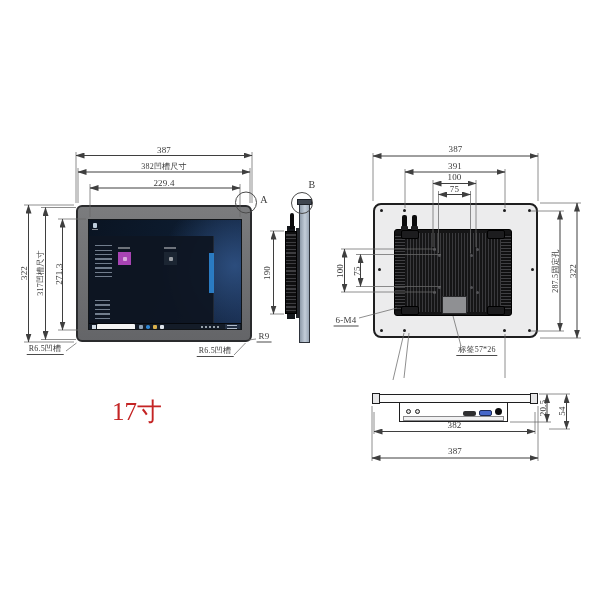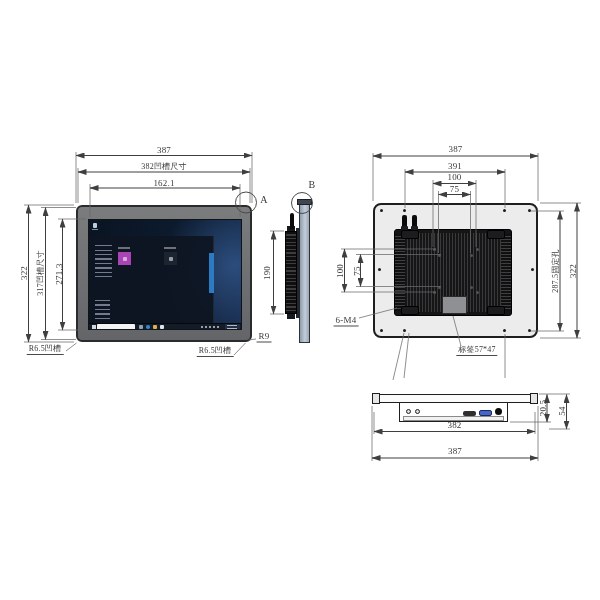--- a/index.html
+++ b/index.html
@@ -277,41 +277,42 @@
         <line class="ext" x1="535" y1="412" x2="535" y2="434"></line>
       <line class="dl" x1="374" y1="431.5" x2="535" y2="431.5" marker-start="url(#as)" marker-end="url(#ae)"></line>
       <line class="ext" x1="372" y1="406" x2="372" y2="461"></line>
         <line class="ext" x1="538" y1="406" x2="538" y2="461"></line>
       <line class="dl" x1="372" y1="458" x2="538" y2="458" marker-start="url(#as)" marker-end="url(#ae)"></line>
     </g>
   </svg>
 
   <div class="dim" style="left:164px;top:150px">387</div>
   <div class="dim cjk" style="left:164px;top:166.5px">382凹槽尺寸</div>
-  <div class="dim" style="left:164px;top:183px">162.1</div>
+  <div class="dim" style="left:164px;top:183px">229.4</div>
   <div class="dim vert" style="left:23.5px;top:273px">322</div>
   <div class="dim cjk vert" style="left:41px;top:273px">317凹槽尺寸</div>
   <div class="dim vert" style="left:58.5px;top:274px">271.3</div>
   <div class="dim marker" style="left:264px;top:200px">A</div>
   <div class="dim ul" style="left:264px;top:336.5px">R9</div>
   <div class="dim cjk ul" style="left:215px;top:352px">R6.5凹槽</div>
   <div class="dim cjk ul" style="left:45px;top:350px">R6.5凹槽</div>
+  <div class="size-label" style="left:137px;top:411px">17寸</div>
 
   <div class="dim marker" style="left:312px;top:184.5px">B</div>
   <div class="dim vert" style="left:266.5px;top:272.5px">190</div>
 
   <div class="dim" style="left:455.5px;top:149px">387</div>
   <div class="dim" style="left:455px;top:165.5px">391</div>
   <div class="dim" style="left:454.5px;top:177px">100</div>
   <div class="dim" style="left:454.5px;top:188.5px">75</div>
   <div class="dim vert" style="left:340px;top:270.5px">100</div>
   <div class="dim vert" style="left:356.5px;top:270.5px">75</div>
   <div class="dim cjk vert" style="left:555.5px;top:271px">287.5固定孔</div>
   <div class="dim vert" style="left:572.5px;top:270.5px">322</div>
   <div class="dim ul" style="left:346px;top:320.5px">6-M4</div>
-  <div class="dim cjk ul" style="left:477px;top:351px">标签57*47</div>
+  <div class="dim cjk ul" style="left:477px;top:351px">标签57*26</div>
 
   <div class="dim vert" style="left:543px;top:408px">20.5</div>
   <div class="dim vert" style="left:562px;top:411px">54</div>
   <div class="dim" style="left:454.5px;top:425px">382</div>
   <div class="dim" style="left:455px;top:451px">387</div>
 
 </div>
 
 </body></html>

